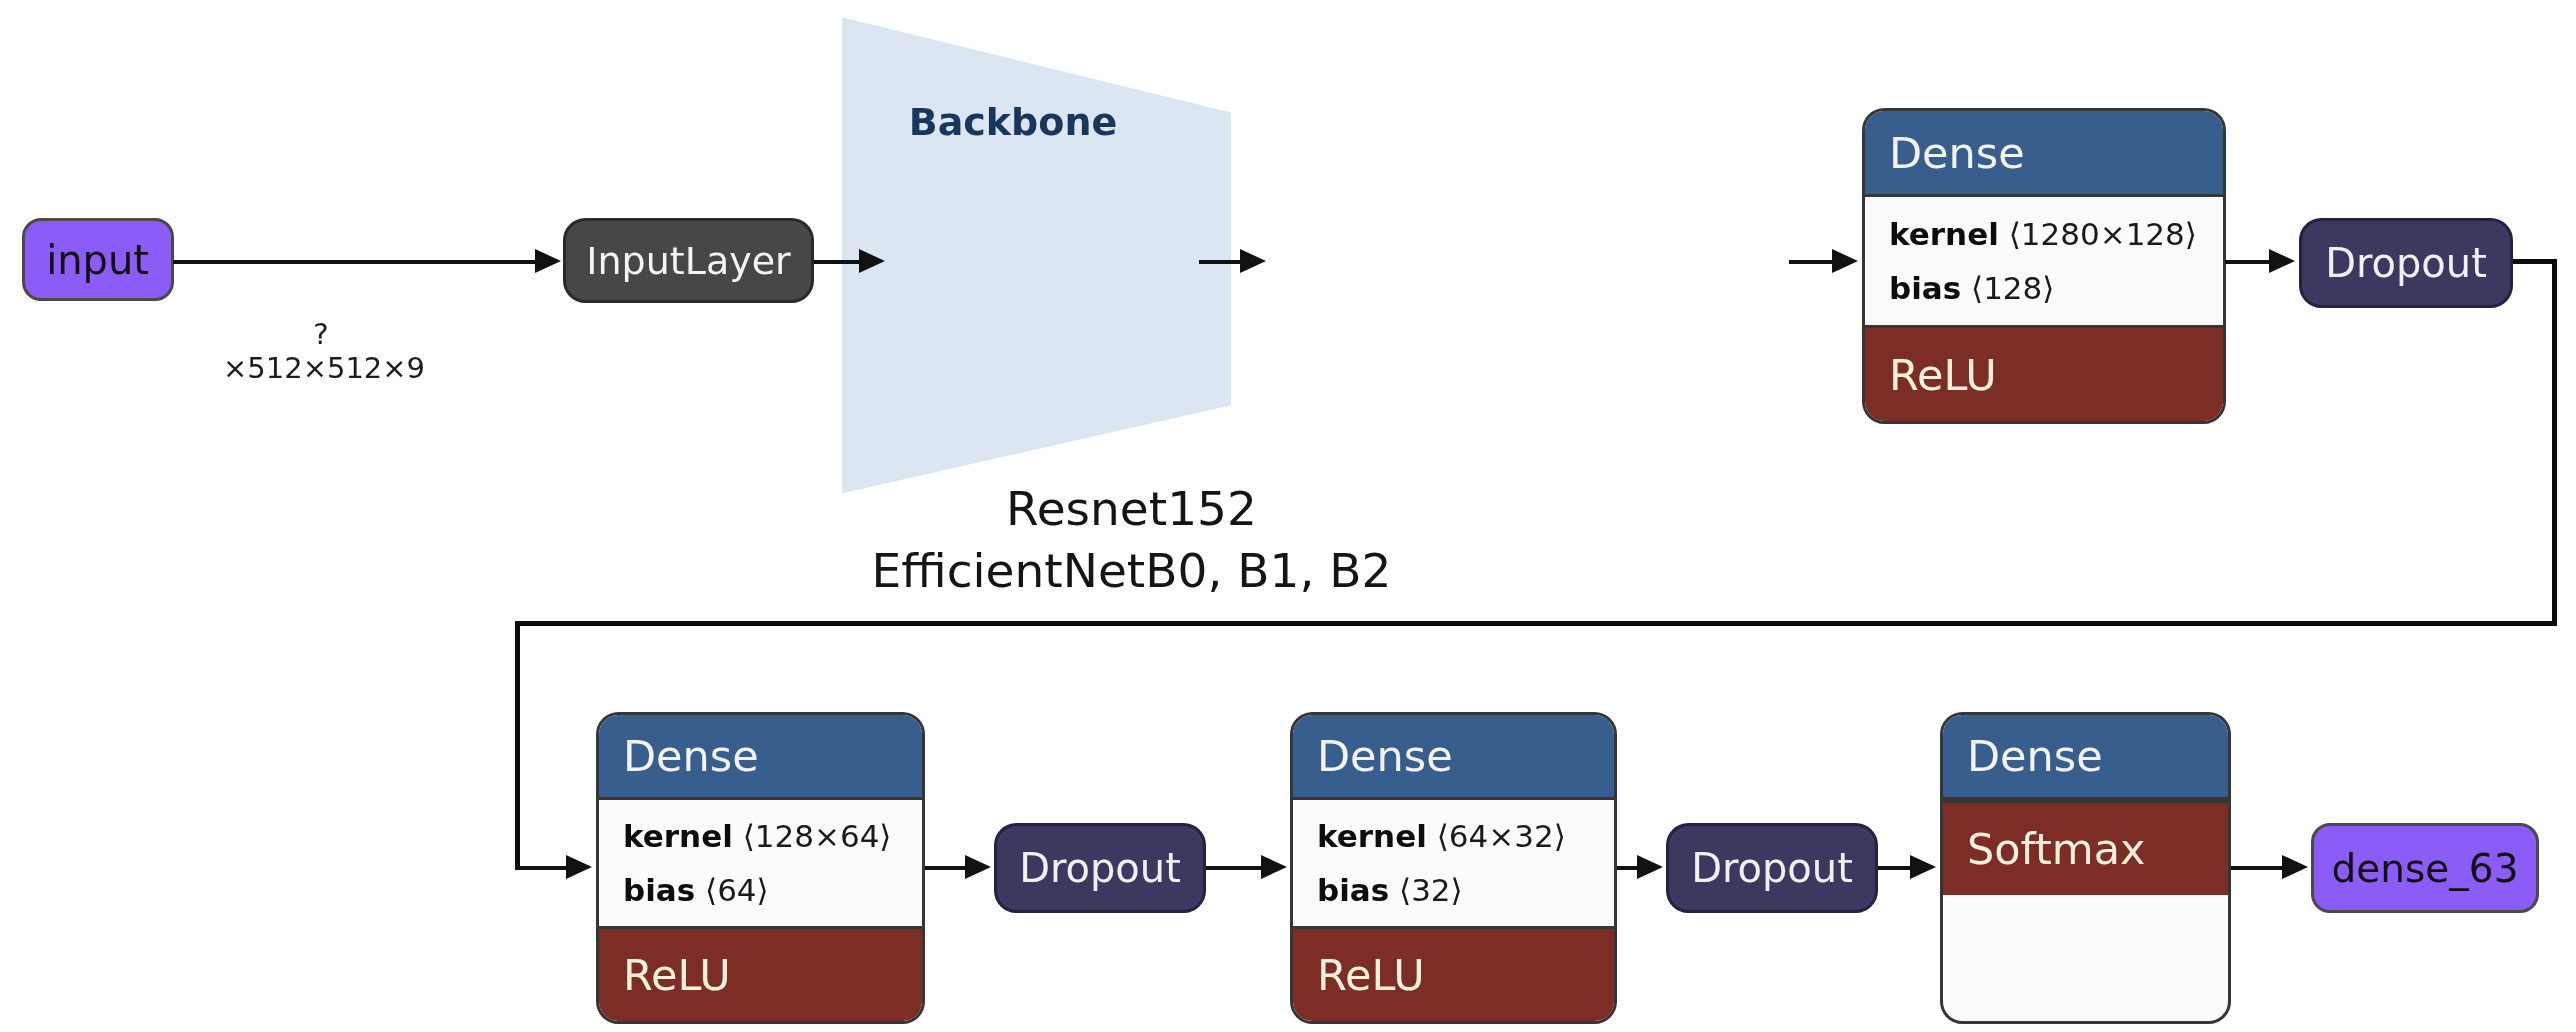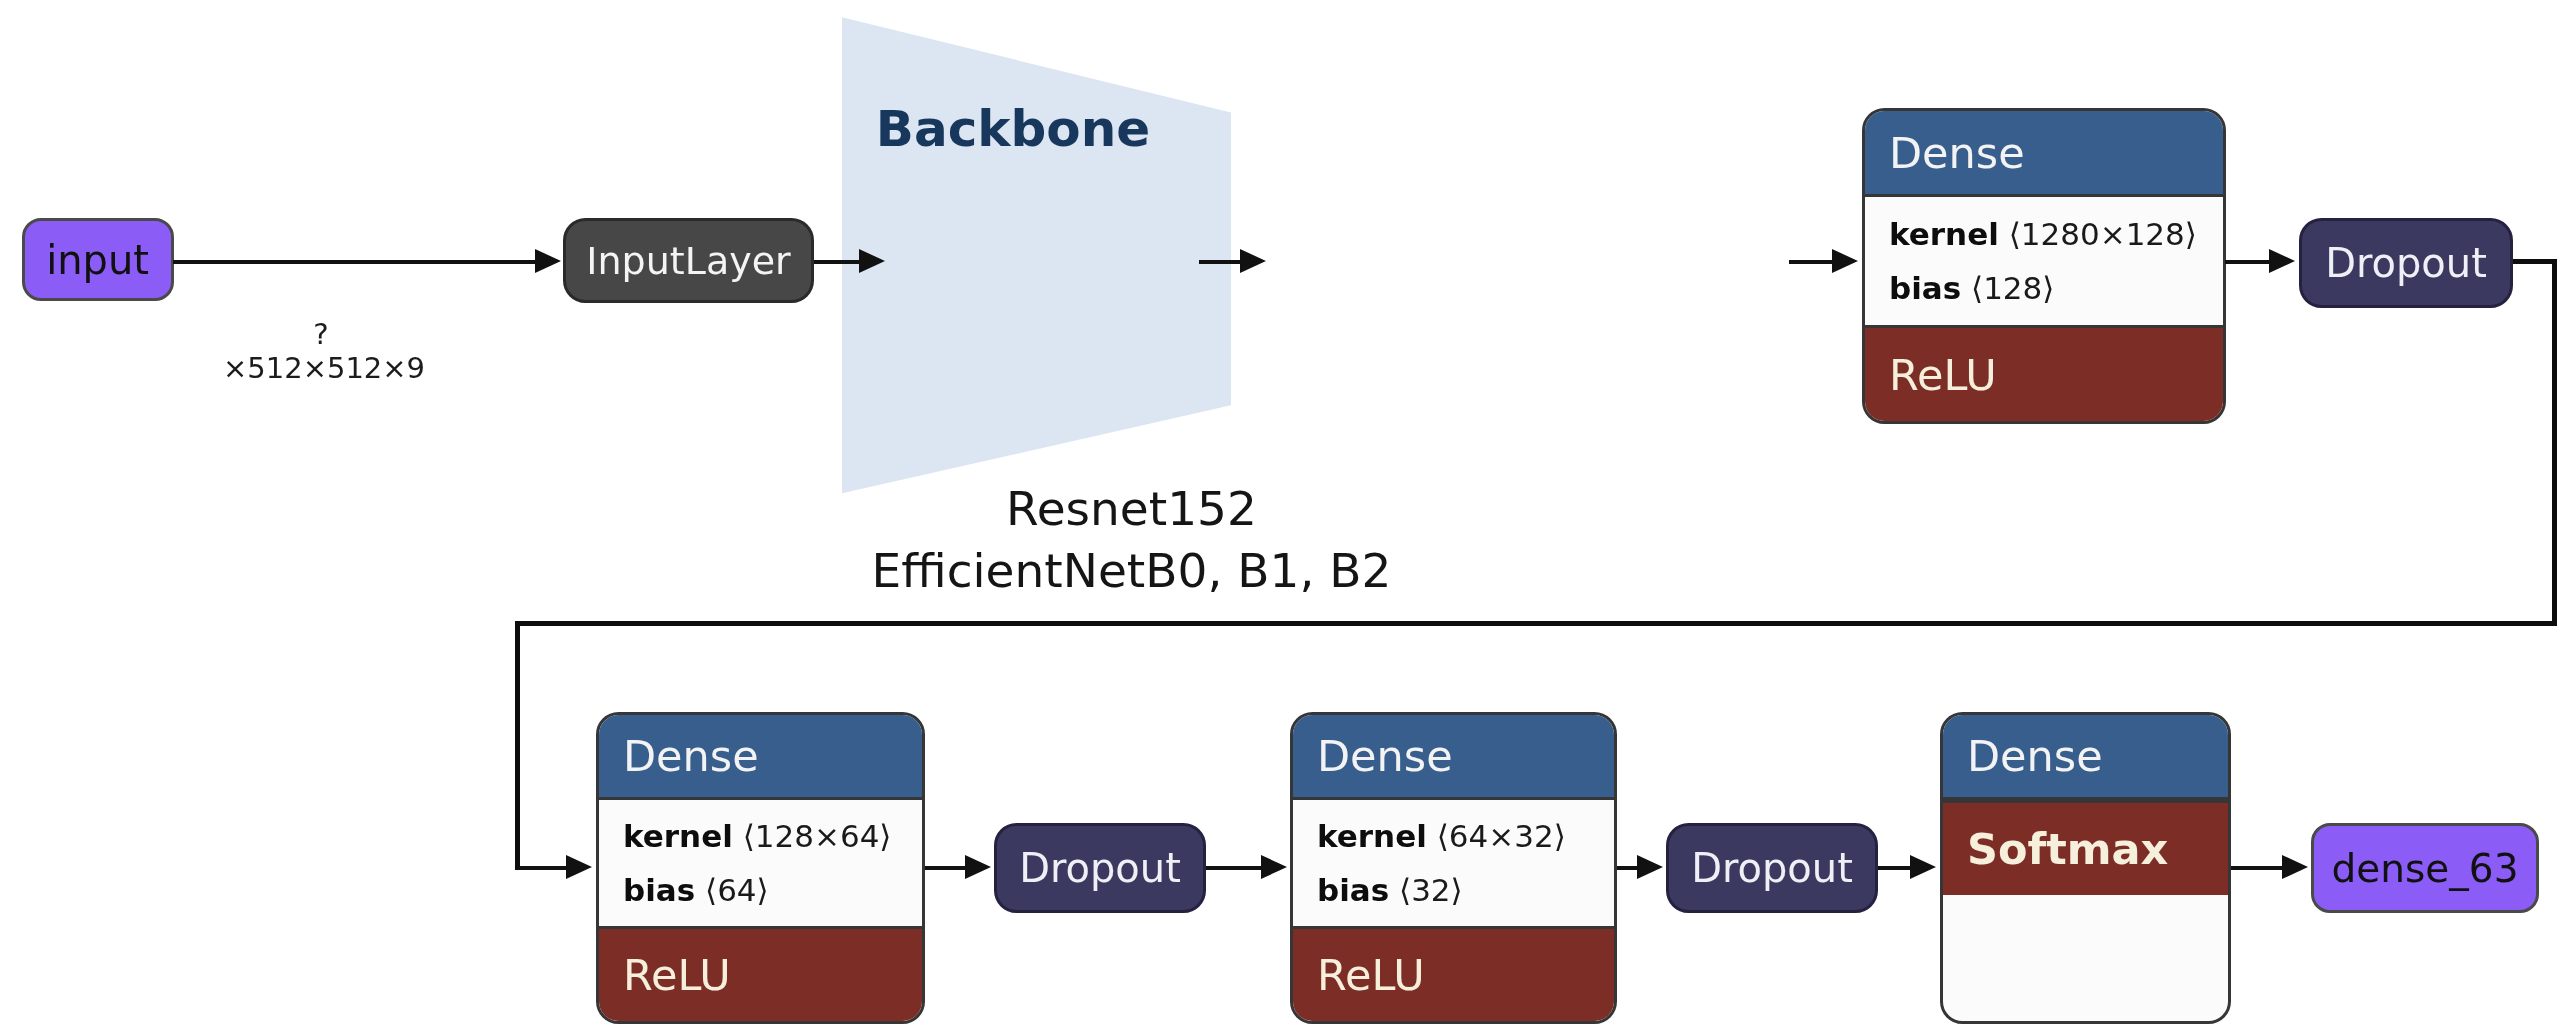--- a/index.html
+++ b/index.html
@@ -11,21 +11,21 @@
     overflow:hidden;
   }
   
   .trapezoid{
     position:absolute;left:842px;top:17.3px;width:389px;height:476px;
     background:#dce6f2;
     clip-path:polygon(0 0,100% 20%,100% 81.5%,0 100%);
   }
   .backbone-title{
     position:absolute;left:840px;top:100px;width:346px;
-    text-align:center;font-size:50px;font-weight:bold;color:#17375d;
+    text-align:center;font-size:38px;font-weight:bold;color:#17375d;
   }
   .backbone-note{
     position:absolute;left:823px;top:478px;width:617px;
     text-align:center;font-size:47px;line-height:62px;color:#151515;
   }
   .edge-label{
     position:absolute;left:223px;top:317px;width:196px;
     text-align:center;font-size:29px;color:#1c1c1c;
   }
   
@@ -122,21 +122,21 @@
       <div class="kv"><b>kernel</b>&nbsp;<span>⟨64×32⟩</span></div>
       <div class="kv"><b>bias</b>&nbsp;<span>⟨32⟩</span></div>
     </div>
     <div class="ft" style="height:95px;">ReLU</div>
   </div>
 
   <div class="node dropout-node" style="left:1666px;top:823px;width:212px;height:90px;">Dropout</div>
 
   <div class="dense" style="left:1940px;top:712px;width:291px;height:312px;">
     <div class="hd" style="height:85px;">Dense</div>
-    <div class="ft" style="height:95px;font-weight:bold;">Softmax</div>
+    <div class="ft" style="height:95px;">Softmax</div>
   </div>
 
   <div class="node io-node" style="left:2311px;top:823px;width:228px;height:90px;font-size:39px;">dense_63</div>
 
   <div class="hline" style="left:173px;top:260px;width:362px;"></div>
   <div class="ah" style="left:535px;top:249px;"></div>
 
   <div class="hline" style="left:814px;top:260px;width:47px;"></div>
   <div class="ah" style="left:859px;top:249px;"></div>
 

